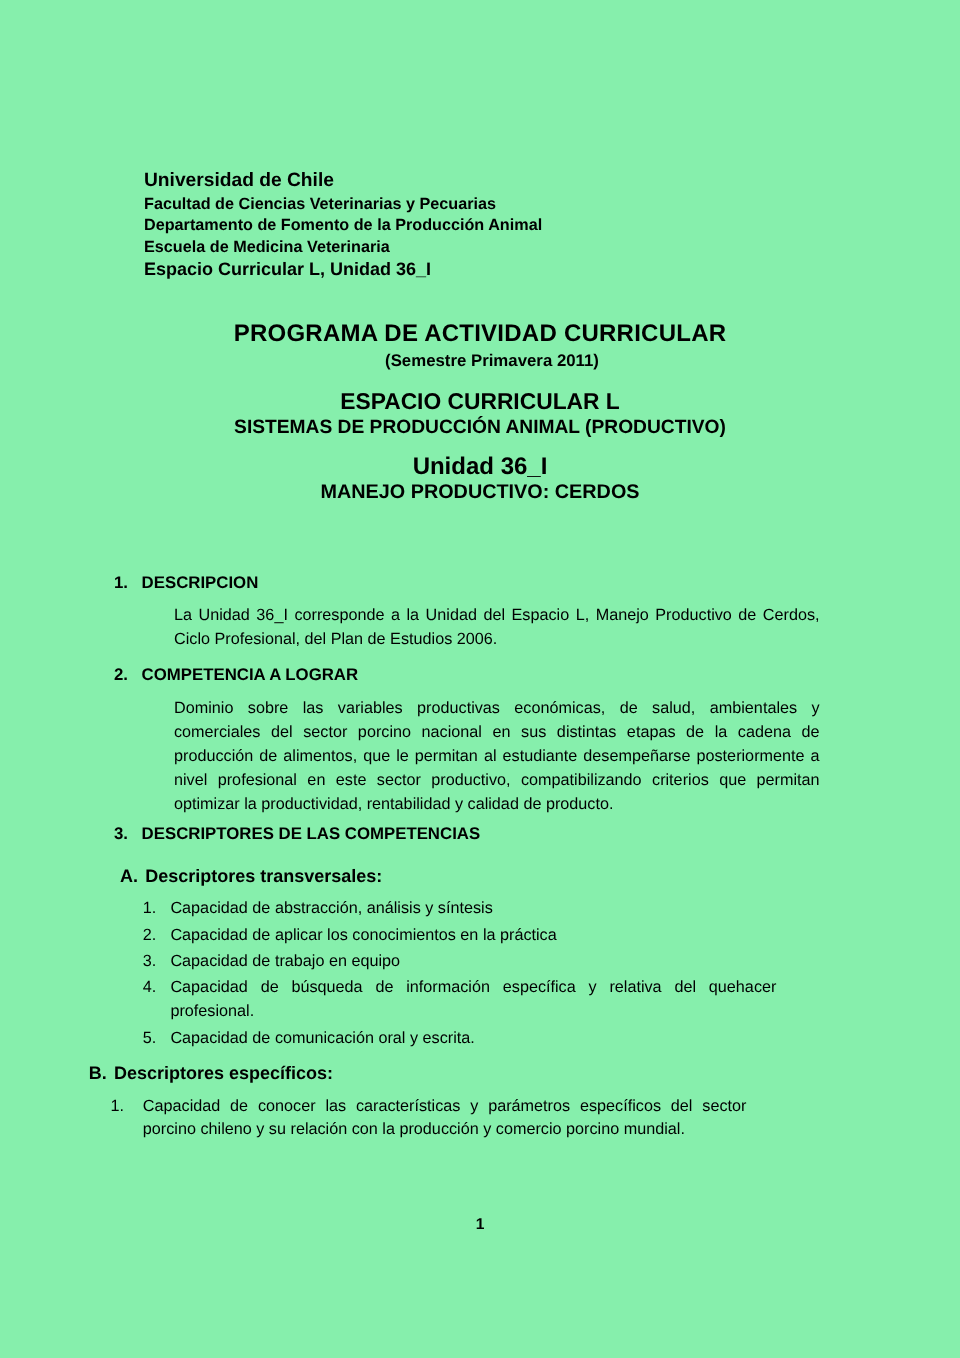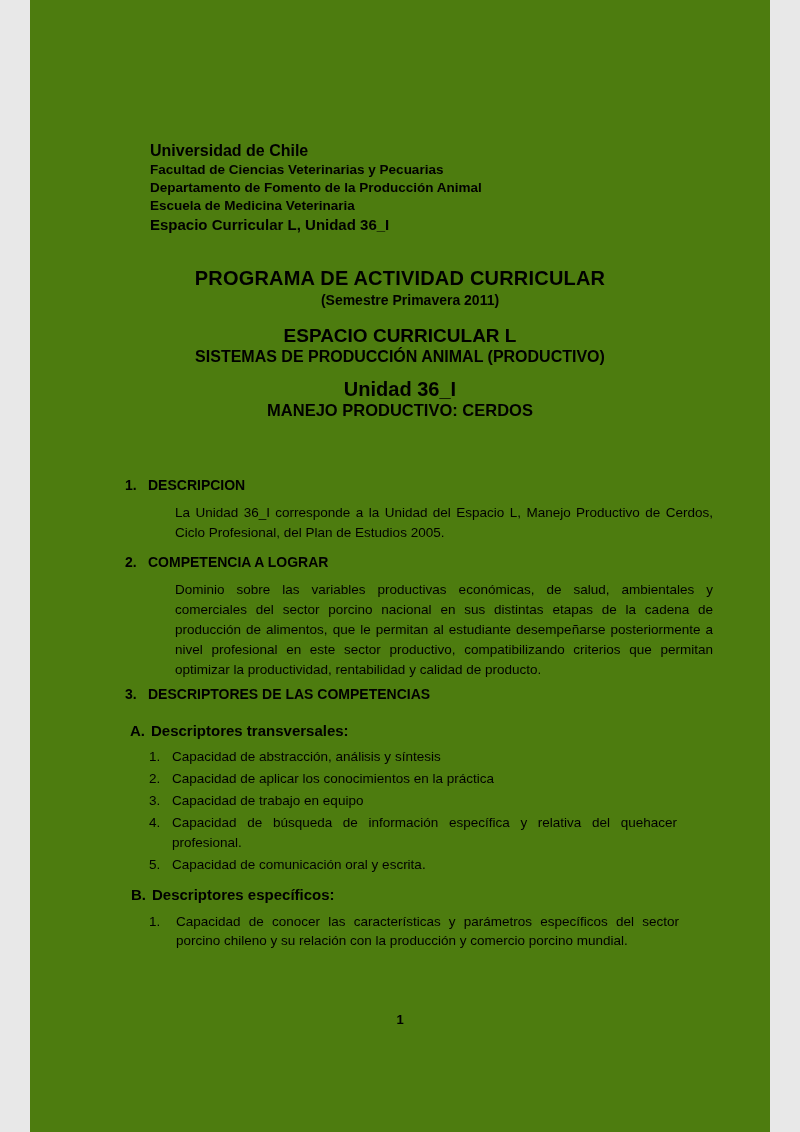--- a/index.html
+++ b/index.html
@@ -1,21 +1,21 @@
 <!DOCTYPE html>
 <html><head>
 <meta charset="utf-8">
 <style>
   html, body { margin: 0; padding: 0; background: #e8e8e8; }
   .page {
     position: relative;
-    width: 740px;
+    width: 800px;
     height: 1132px;
     margin: 0 auto;
-    background: #4d7c0f;
+    background: #86efac;
     color: #000000;
     font-family: "Liberation Sans", sans-serif;
     box-sizing: border-box;
     padding-top: 141px;
     overflow: hidden;
   }
 
   
   .doc-header { margin-left: 120px; }
   .h-institution { font-size: 16px; font-weight: bold; line-height: 20px; }
@@ -43,21 +43,21 @@
   .body-par {
     margin: 8px 0 0 145px;
     width: 538px;
     font-size: 13.5px;
     line-height: 20px;
     text-align: justify;
   }
 
   
   .subsection-a { margin-left: 100px; margin-top: 17px; }
-  .subsection-b { margin-left: 101px; margin-top: 10px; }
+  .subsection-b { margin-left: 74px; margin-top: 10px; }
   .sub-heading { font-size: 15px; font-weight: bold; line-height: 19px; }
   .sub-label { margin-right: 6px; }
 
   .items-a { margin-top: 7px;  margin-left: 19px; }
   .items-b { margin-top: 8px;  margin-left: 18px; }
   .item { display: flex; margin-bottom: 2px; }
   .item-num  { flex: none; font-size: 13.5px; line-height: 20px; }
   .items-a .item-num { width: 23px; }
   .items-b .item-num { width: 27px; }
   .item-text { font-size: 13.5px; line-height: 20px; text-align: justify; }
@@ -93,21 +93,21 @@
     <div class="space-title">ESPACIO CURRICULAR L</div>
     <div class="program-title">SISTEMAS DE PRODUCCIÓN ANIMAL (PRODUCTIVO)</div>
     <div class="unit-number">Unidad 36_I</div>
     <div class="unit-subject">MANEJO PRODUCTIVO: CERDOS</div>
   </section>
 
   <section class="section section-1">
     <div class="section-heading">
       <span class="sec-num">1.</span><span>DESCRIPCION</span>
     </div>
-    <p class="body-par">La Unidad 36_I corresponde a la Unidad del Espacio L, Manejo Productivo de Cerdos, Ciclo Profesional, del Plan de Estudios 2005.</p>
+    <p class="body-par">La Unidad 36_I corresponde a la Unidad del Espacio L, Manejo Productivo de Cerdos, Ciclo Profesional, del Plan de Estudios 2006.</p>
   </section>
 
   <section class="section section-2">
     <div class="section-heading">
       <span class="sec-num">2.</span><span>COMPETENCIA A LOGRAR</span>
     </div>
     <p class="body-par">Dominio sobre las variables productivas económicas, de salud, ambientales y comerciales del sector porcino nacional en sus distintas etapas de la cadena de producción de alimentos, que le permitan al estudiante desempeñarse posteriormente a nivel profesional en este sector productivo, compatibilizando criterios que permitan optimizar la productividad, rentabilidad y calidad de producto.</p>
   </section>
 
   <section class="section section-3">

